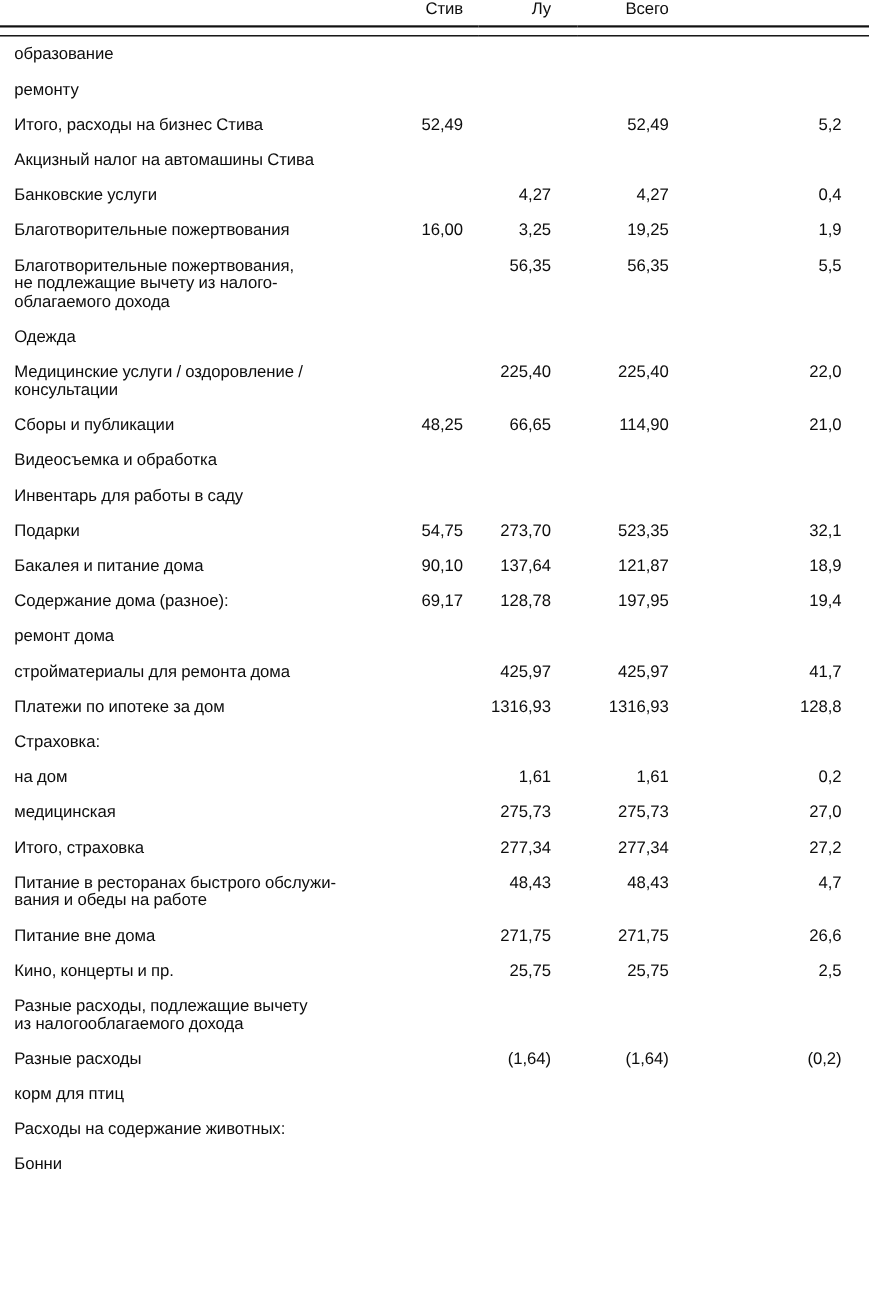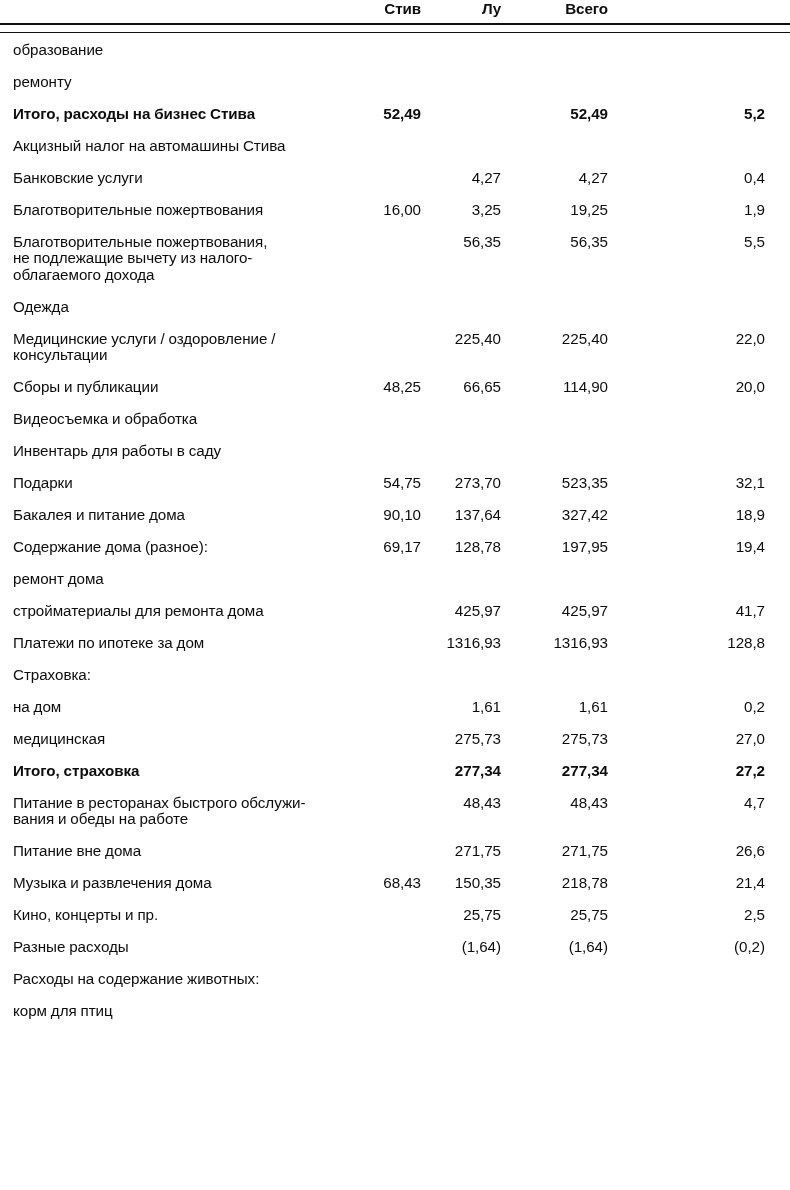--- a/index.html
+++ b/index.html
@@ -27,21 +27,21 @@
     table-layout: fixed;
     font-size: 15.2px;
   }
   table.ledger col.c-label  { width: 360px; }
   table.ledger col.c-steve  { width: 75px;  }
   table.ledger col.c-lu     { width: 90px;  }
   table.ledger col.c-total  { width: 125px; }
   table.ledger col.c-pct    { width: 140px; }
 
   thead th {
-    font-weight: bold;
+    font-weight: normal;
     font-size: 15.2px;
     padding: 0 0 6px 0;
     vertical-align: bottom;
     letter-spacing: -0.1px;
   }
   thead th.h-label { text-align: left; padding-left: 13px; }
   thead th.h-num   { text-align: right; }
   thead th.h-steve { padding-right: 14px; }
   thead th.h-lu    { padding-right: 24px; }
   thead th.h-total { padding-right: 42px; }
@@ -77,21 +77,21 @@
     text-align: right;
     padding-top: 9px;
     padding-bottom: 6px;
     font-variant-numeric: tabular-nums;
   }
   td.num.steve { padding-right: 14px; }
   td.num.lu    { padding-right: 24px; }
   td.num.total { padding-right: 42px; }
   td.num.pct   { padding-right: 25px; }
 
-  tr.bold td { font-weight: bold; margin-top: 40px; }
+  tr.bold td { font-weight: normal; margin-top: 40px; }
 
   tr.multi2 { height: 48px; margin-left: 24px; }
   tr.multi3 { height: 65px; }
 </style>
 </head>
 <body>
 
 <div class="sheet">
   <table class="ledger">
     <colgroup>
@@ -178,21 +178,21 @@
           <td class="num steve"></td>
           <td class="num lu">225,40</td>
           <td class="num total">225,40</td>
           <td class="num pct">22,0</td>
         </tr>
         <tr>
           <td class="label">Сборы и публикации</td>
           <td class="num steve">48,25</td>
           <td class="num lu">66,65</td>
           <td class="num total">114,90</td>
-          <td class="num pct">20,0</td>
+          <td class="num pct">21,0</td>
         </tr>
         <tr>
           <td class="label">Видеосъемка и обработка</td>
           <td class="num steve"></td>
           <td class="num lu"></td>
           <td class="num total"></td>
           <td class="num pct"></td>
         </tr>
         <tr>
           <td class="label">Инвентарь для работы в саду</td>
@@ -205,21 +205,21 @@
           <td class="label">Подарки</td>
           <td class="num steve">54,75</td>
           <td class="num lu">273,70</td>
           <td class="num total">523,35</td>
           <td class="num pct">32,1</td>
         </tr>
         <tr>
           <td class="label">Бакалея и питание дома</td>
           <td class="num steve">90,10</td>
           <td class="num lu">137,64</td>
-          <td class="num total">327,42</td>
+          <td class="num total">121,87</td>
           <td class="num pct">18,9</td>
         </tr>
         <tr>
           <td class="label">Содержание дома (разное):</td>
           <td class="num steve">69,17</td>
           <td class="num lu">128,78</td>
           <td class="num total">197,95</td>
           <td class="num pct">19,4</td>
         </tr>
         <tr>
@@ -280,49 +280,57 @@
           <td class="num pct">4,7</td>
         </tr>
         <tr>
           <td class="label">Питание вне дома</td>
           <td class="num steve"></td>
           <td class="num lu">271,75</td>
           <td class="num total">271,75</td>
           <td class="num pct">26,6</td>
         </tr>
         <tr>
-          <td class="label">Музыка и развлечения дома</td>
-          <td class="num steve">68,43</td>
-          <td class="num lu">150,35</td>
-          <td class="num total">218,78</td>
-          <td class="num pct">21,4</td>
-        </tr>
-        <tr>
           <td class="label">Кино, концерты и пр.</td>
           <td class="num steve"></td>
           <td class="num lu">25,75</td>
           <td class="num total">25,75</td>
           <td class="num pct">2,5</td>
         </tr>
+        <tr class=" multi2">
+          <td class="label">Разные расходы, подлежащие вычету
+из налогооблагаемого дохода</td>
+          <td class="num steve"></td>
+          <td class="num lu"></td>
+          <td class="num total"></td>
+          <td class="num pct"></td>
+        </tr>
         <tr>
           <td class="label">Разные расходы</td>
           <td class="num steve"></td>
           <td class="num lu">(1,64)</td>
           <td class="num total">(1,64)</td>
           <td class="num pct">(0,2)</td>
         </tr>
         <tr>
+          <td class="label ind1">корм для птиц</td>
+          <td class="num steve"></td>
+          <td class="num lu"></td>
+          <td class="num total"></td>
+          <td class="num pct"></td>
+        </tr>
+        <tr>
           <td class="label">Расходы на содержание животных:</td>
           <td class="num steve"></td>
           <td class="num lu"></td>
           <td class="num total"></td>
           <td class="num pct"></td>
         </tr>
         <tr>
-          <td class="label ind1">корм для птиц</td>
+          <td class="label ind1">Бонни</td>
           <td class="num steve"></td>
           <td class="num lu"></td>
           <td class="num total"></td>
           <td class="num pct"></td>
         </tr>
       </tbody>
   </table>
 </div>
 
 </body></html>

